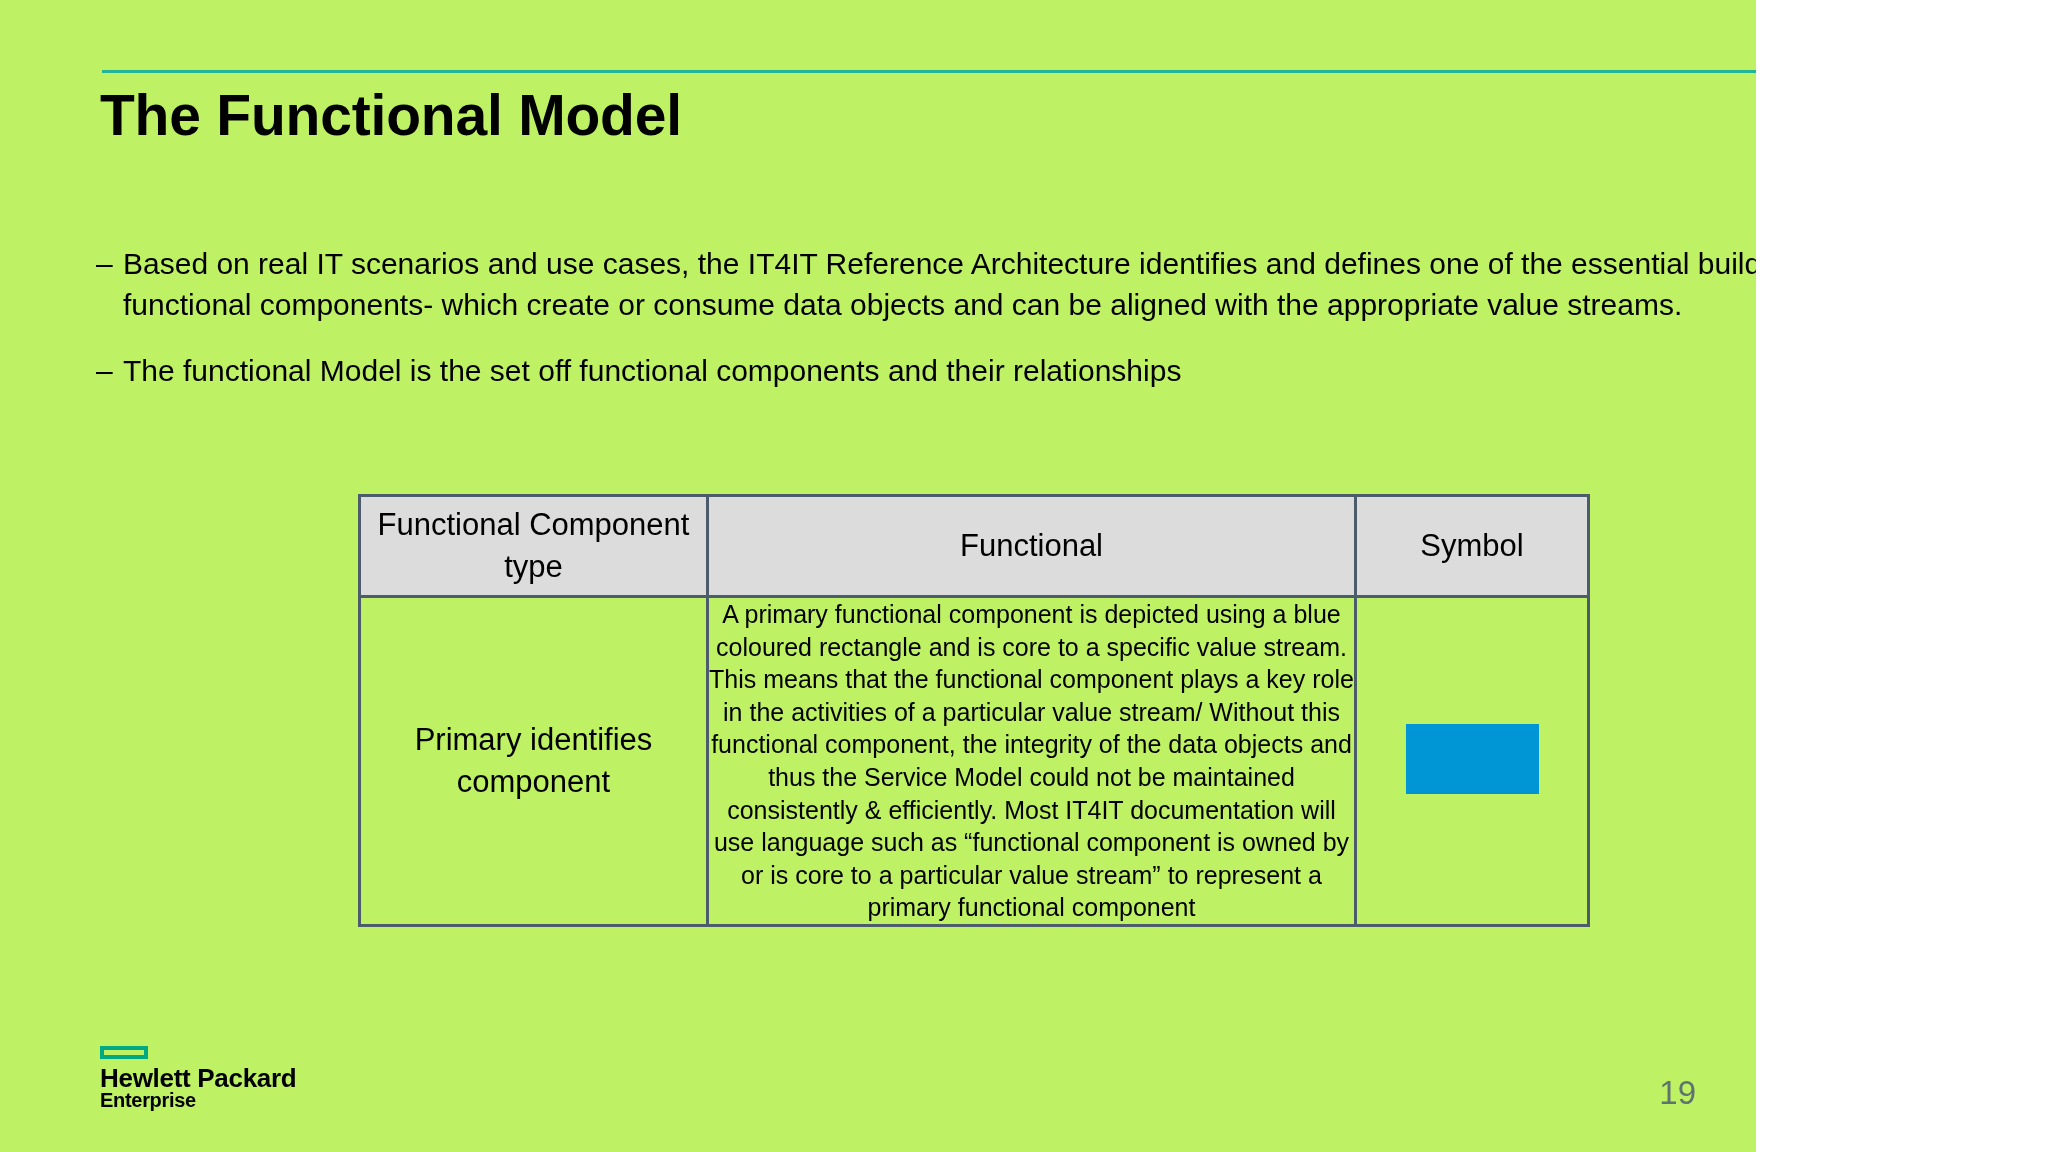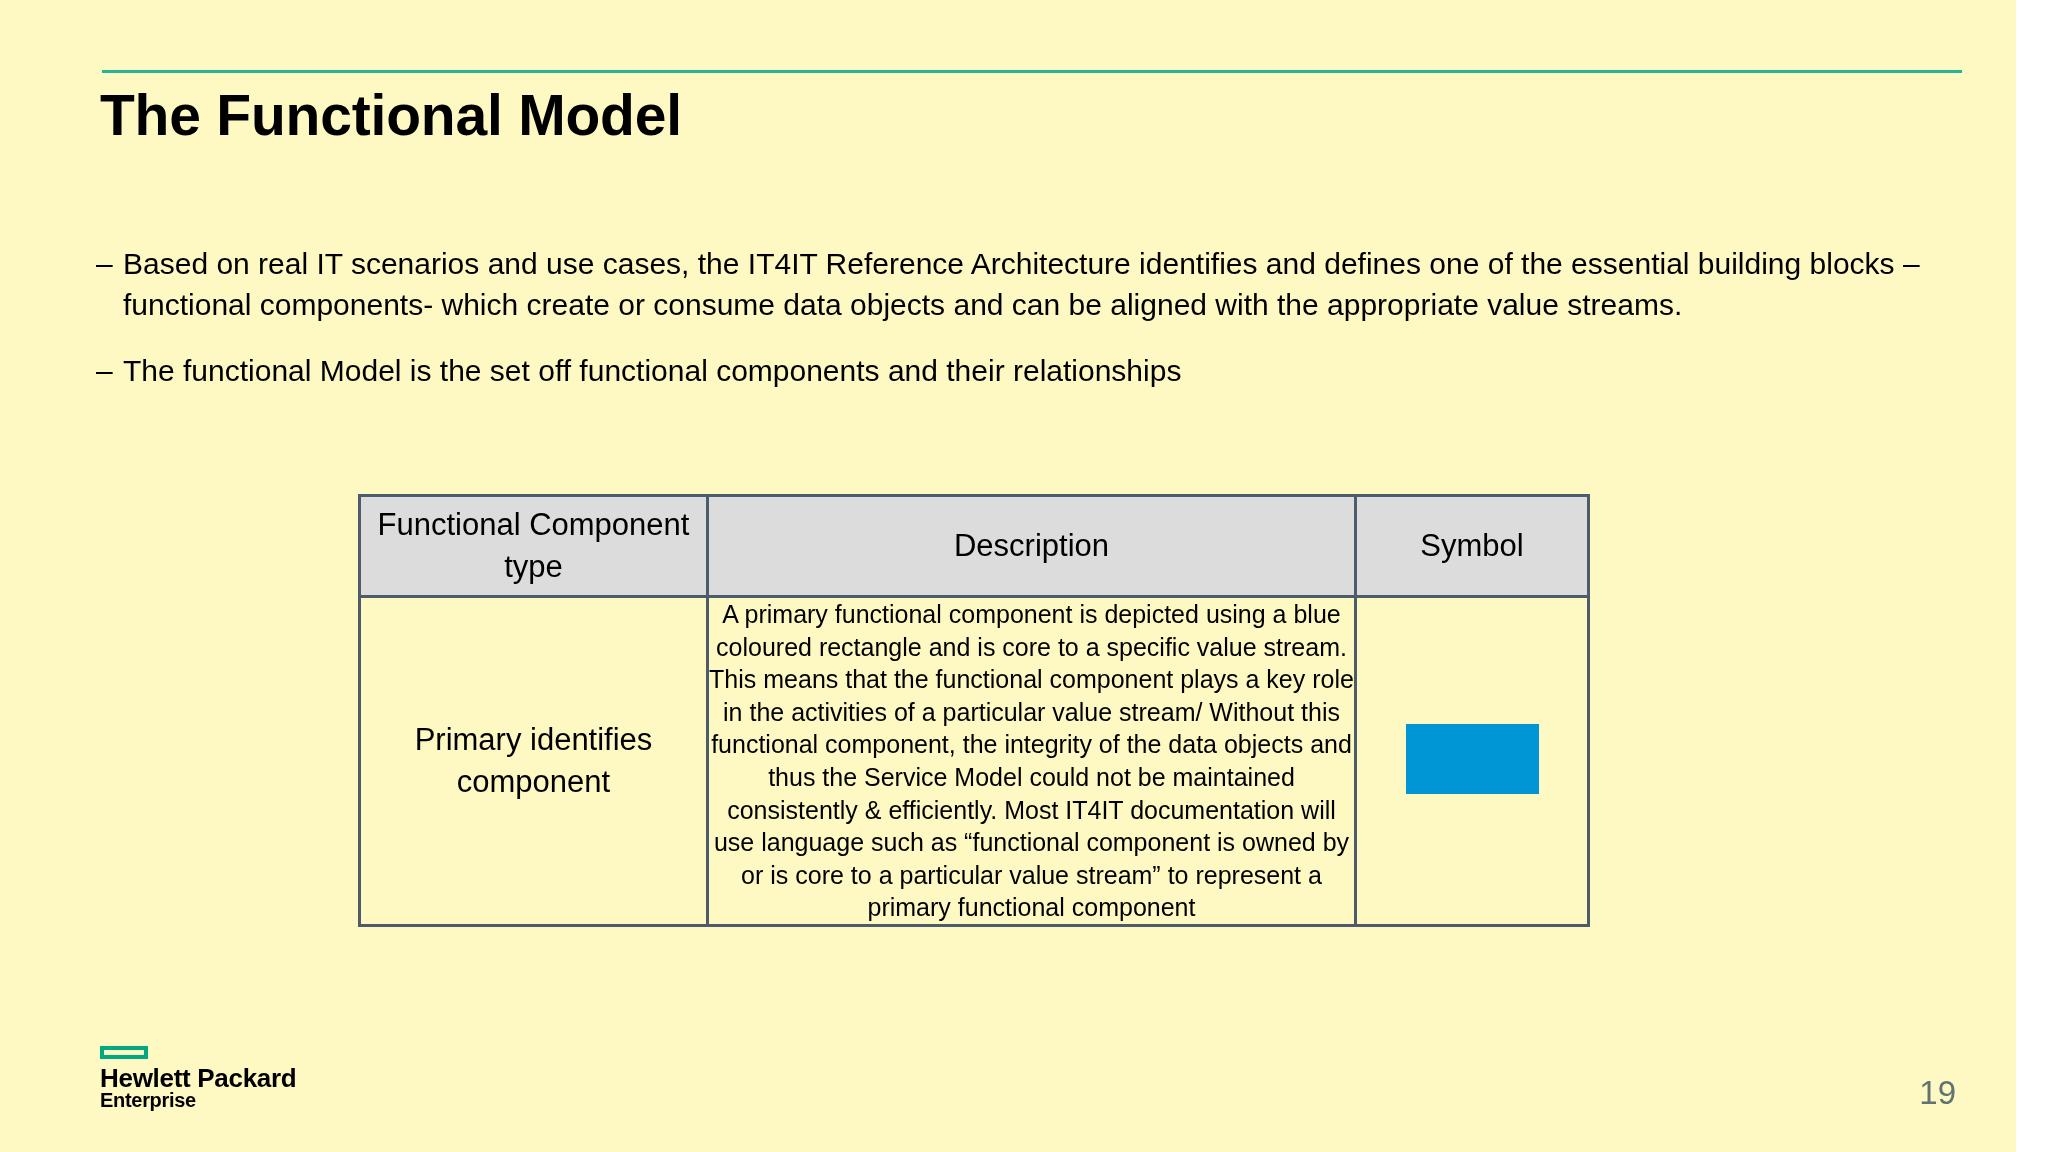--- a/index.html
+++ b/index.html
@@ -5,23 +5,23 @@
   html, body {
     margin: 0;
     padding: 0;
     background: #ffffff;
   }
   body {
     font-family: "Liberation Sans", sans-serif;
   }
   .slide {
     position: relative;
-    width: 2016px;
+    width: 1756px;
     height: 1152px;
-    background: #fef9c3;
+    background: #bef264;
     overflow: hidden;
   }
 
   
   .title-rule {
     position: absolute;
     left: 102px;
     top: 70px;
     width: 1860px;
     height: 3px;
@@ -166,21 +166,21 @@
     <div class="bullet">
       <span class="bullet-dash">–</span>
       <span class="bullet-text">The functional Model is the set off functional components and their relationships</span>
     </div>
   </div>
 
   <table class="fc-table">
     <thead>
       <tr>
         <th class="col-type">Functional Component type</th>
-        <th class="col-desc">Description</th>
+        <th class="col-desc">Functional</th>
         <th class="col-symbol">Symbol</th>
       </tr>
     </thead>
     <tbody>
       <tr>
         <td class="cell-type">Primary identifies component</td>
         <td class="cell-desc">A primary functional component is depicted using a blue coloured rectangle and is core to a specific value stream. This means that the functional component plays a key role in the activities of a particular value stream/ Without this functional component, the integrity of the data objects and thus the Service Model could not be maintained consistently &amp; efficiently. Most IT4IT documentation will use language such as “functional component is owned by or is core to a particular value stream” to represent a primary functional component</td>
         <td class="cell-symbol">
           <span class="blue-rect"></span>
         </td>

